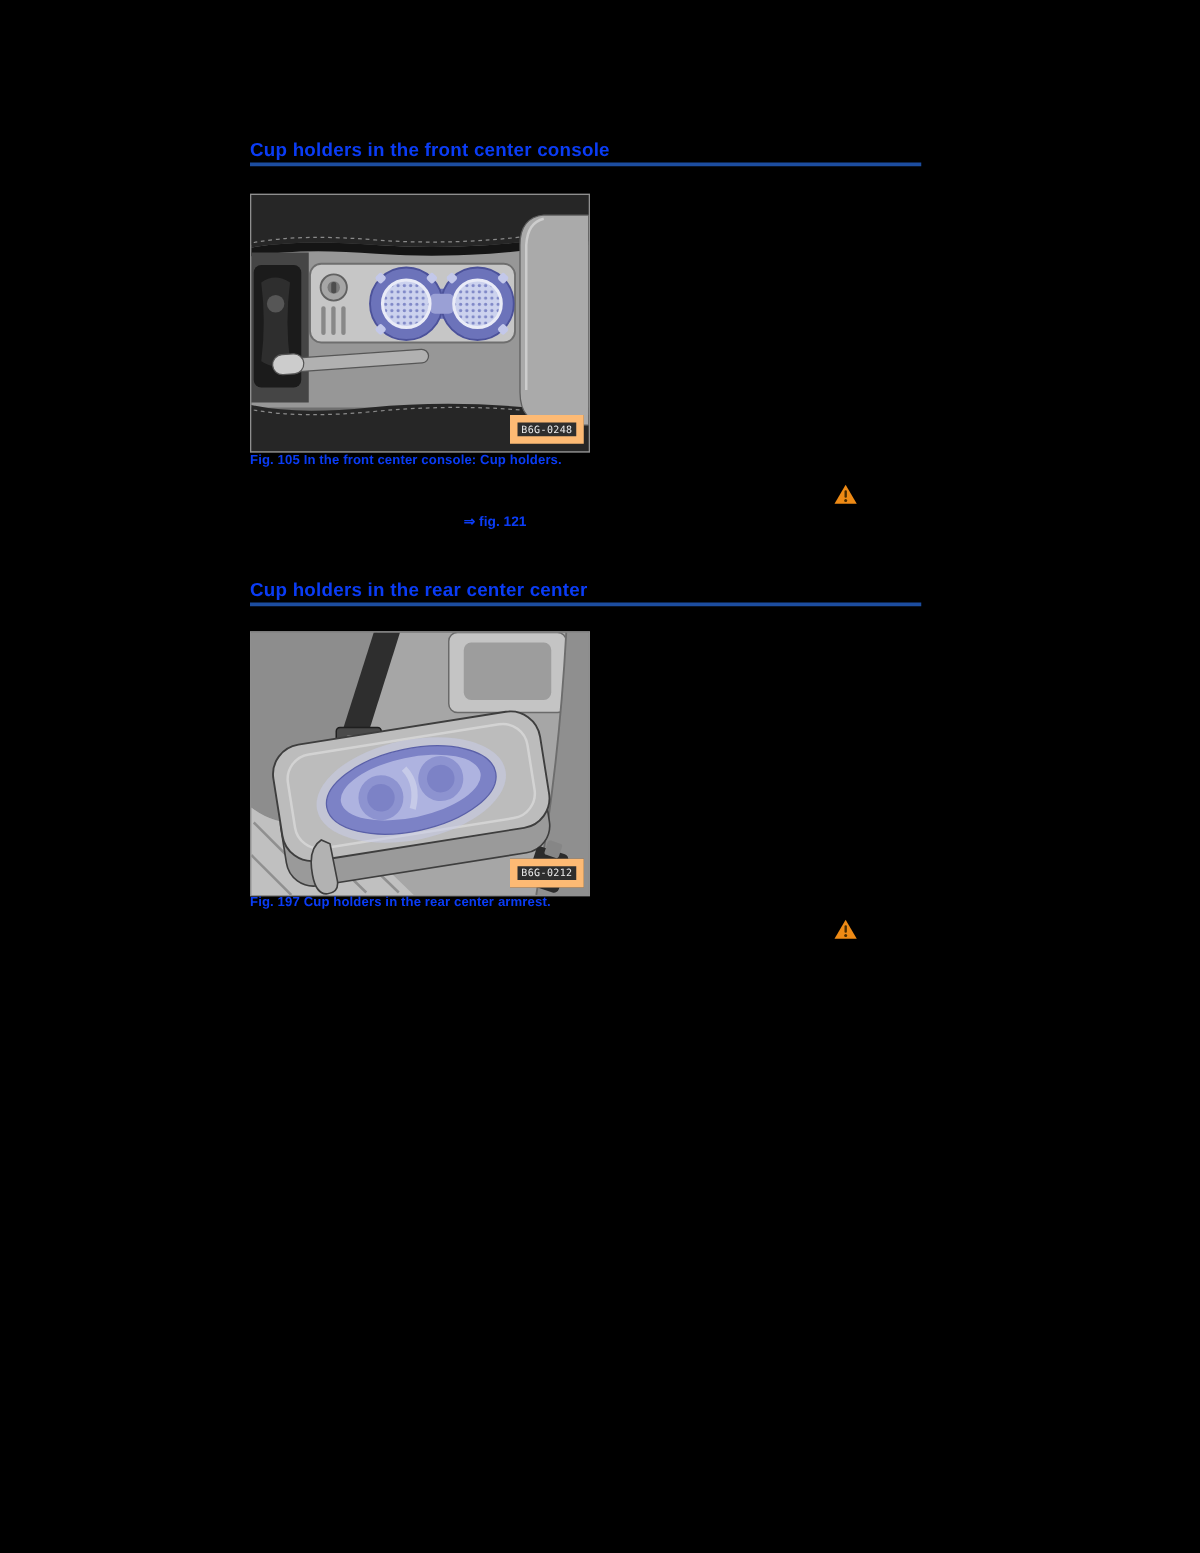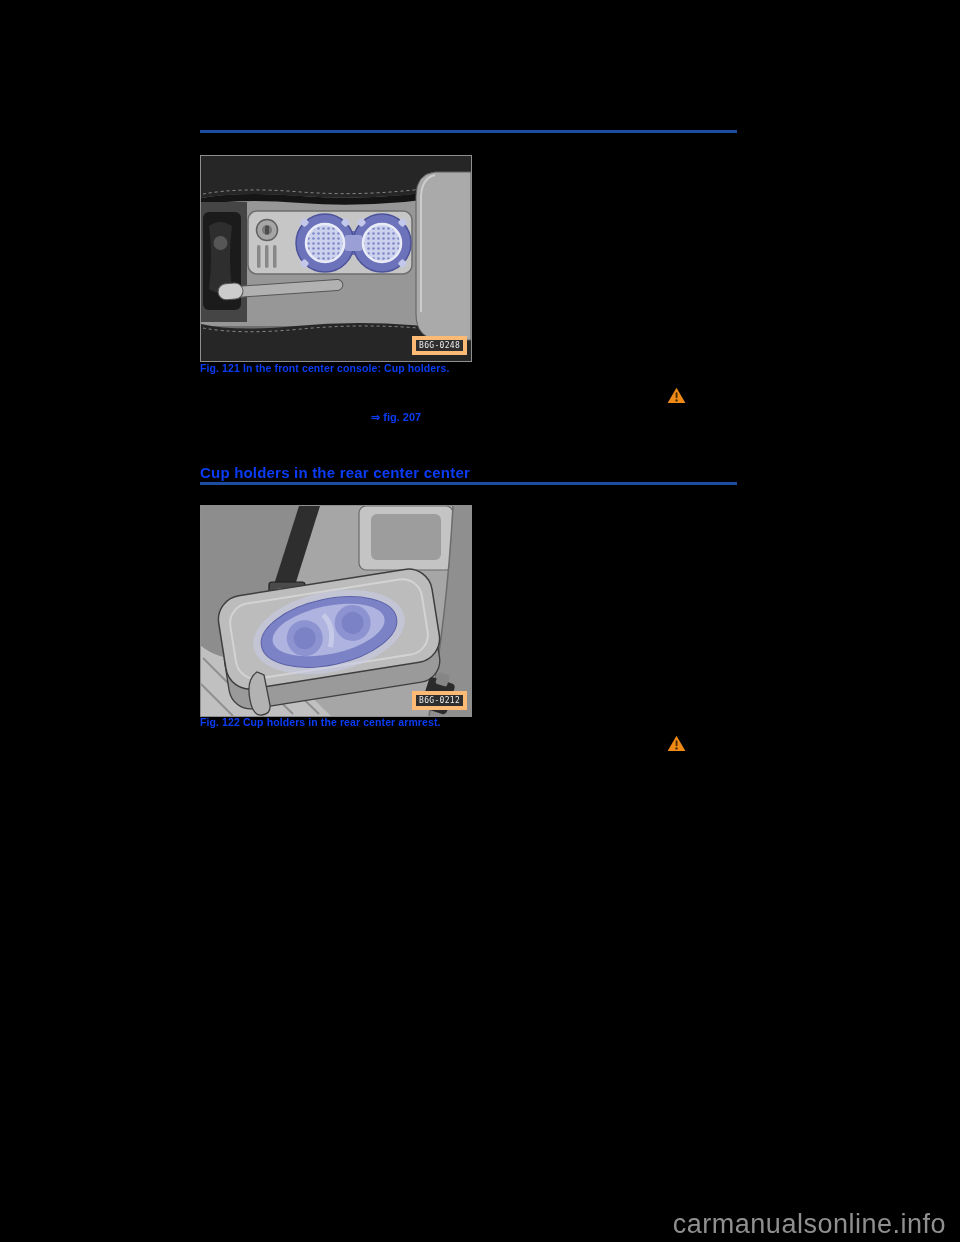--- a/index.html
+++ b/index.html
@@ -14,21 +14,21 @@
     color:#0a3cf5; letter-spacing:0.2px; white-space:nowrap;
   }
   .rule { position:absolute; left:200px; width:537px; height:3px; background:#1c4da0; }
   .photo {
     position:absolute; left:200px; width:272px;
     border:1px solid #8f8f8f; background:#606060;
   }
   .photo svg { display:block; }
   .photo-tag {
     position:absolute; right:4px; bottom:6px; font-size:8px; line-height:11px;
-    color:#ececec; background:#2e2e2e; border:4px solid #fdba74;
+    color:#ececec; background:#2e2e2e; border:6px solid #fdba74;
     padding:0 3px; letter-spacing:0.3px;
     font-family:"DejaVu Sans Mono", monospace;
   }
   .caption {
     position:absolute; left:200px; font-size:10.5px; font-weight:bold;
     color:#0a3cf5; white-space:nowrap; letter-spacing:0.1px;
   }
   .figref {
     position:absolute; font-size:11px; font-weight:bold; color:#0a3cf5;
     text-decoration:none; white-space:nowrap; cursor:pointer;
@@ -37,20 +37,21 @@
   .watermark {
     position:absolute; top:1209px; right:14px; font-size:27px;
     color:#8f8f8f; letter-spacing:0.5px; white-space:nowrap;
   }
 </style>
 </head>
 <body>
 
 <div class="canvas">
 
+  <h2 class="heading" style="top:112px">Cup holders in the front center console</h2>
   <div class="rule" style="top:130px"></div>
 
   <figure class="photo" style="top:155px;height:207px">
     <svg width="270" height="205" viewBox="0 0 270 205">
       <defs>
         <pattern id="dots" width="5" height="5" patternUnits="userSpaceOnUse">
           <rect width="5" height="5" fill="#ccd2ee"></rect>
           <circle cx="2.5" cy="2.5" r="1.3" fill="#7f88c7"></circle>
         </pattern>
       </defs>
@@ -99,29 +100,29 @@
       <circle cx="181" cy="87" r="19" fill="url(#dots)" stroke="#e9ebf7" stroke-width="2.5"></circle>
 
       <g transform="rotate(-4 85 133)">
         <rect x="30" y="127" width="112" height="11" rx="5.5" fill="#b1b1b1" stroke="#565656" stroke-width="1"></rect>
         <rect x="17" y="123.5" width="25" height="16" rx="8" fill="#cccccc" stroke="#565656" stroke-width="1"></rect>
       </g>
     </svg>
     <span class="photo-tag">B6G-0248</span>
   </figure>
 
-  <p class="caption" style="top:362px">Fig. 121 In the front center console: Cup holders.</p>
+  <p class="caption" style="top:362px">Fig. 105 In the front center console: Cup holders.</p>
 
   <svg class="warn" style="left:667px;top:387px" viewBox="0 0 19 17">
     <polygon points="9.5,0.8 18.4,16 0.6,16" fill="#ee8a15"></polygon>
     <rect x="8.6" y="5.2" width="1.9" height="6" rx="0.9" fill="#4a2c00"></rect>
     <circle cx="9.55" cy="13.4" r="1.2" fill="#4a2c00"></circle>
   </svg>
 
-  <a class="figref" style="left:371px;top:411px">⇒ fig. 207</a>
+  <a class="figref" style="left:371px;top:411px">⇒ fig. 121</a>
 
   <h2 class="heading" style="top:464px">Cup holders in the rear center center</h2>
   <div class="rule" style="top:482px"></div>
 
   <figure class="photo" style="top:505px;height:212px">
     <svg width="270" height="210" viewBox="0 0 270 210">
 
       <rect width="270" height="210" fill="#a6a6a6"></rect>
 
       <path d="M0,0 H100 L68,150 Q25,160 0,140 Z" fill="#8d8d8d"></path>
@@ -166,23 +167,22 @@
       <path d="M56,166 q-11,7 -7,28 q3,16 12,15 q9,-1 8,-10 l-6,-30 z" fill="#b2b2b2" stroke="#3e3e3e" stroke-width="1.3"></path>
 
       <g transform="rotate(18 238 188)">
         <rect x="224" y="174" width="27" height="32" rx="4" fill="#2b2b2b"></rect>
         <rect x="231" y="167" width="12" height="12" rx="2" fill="#868686"></rect>
       </g>
     </svg>
     <span class="photo-tag">B6G-0212</span>
   </figure>
 
-  <p class="caption" style="top:716px">Fig. 122 Cup holders in the rear center armrest.</p>
+  <p class="caption" style="top:716px">Fig. 197 Cup holders in the rear center armrest.</p>
 
   <svg class="warn" style="left:667px;top:735px" viewBox="0 0 19 17">
     <polygon points="9.5,0.8 18.4,16 0.6,16" fill="#ee8a15"></polygon>
     <rect x="8.6" y="5.2" width="1.9" height="6" rx="0.9" fill="#4a2c00"></rect>
     <circle cx="9.55" cy="13.4" r="1.2" fill="#4a2c00"></circle>
   </svg>
 
-  <div class="watermark">carmanualsonline.info</div>
 
 </div>
 
 </body></html>

